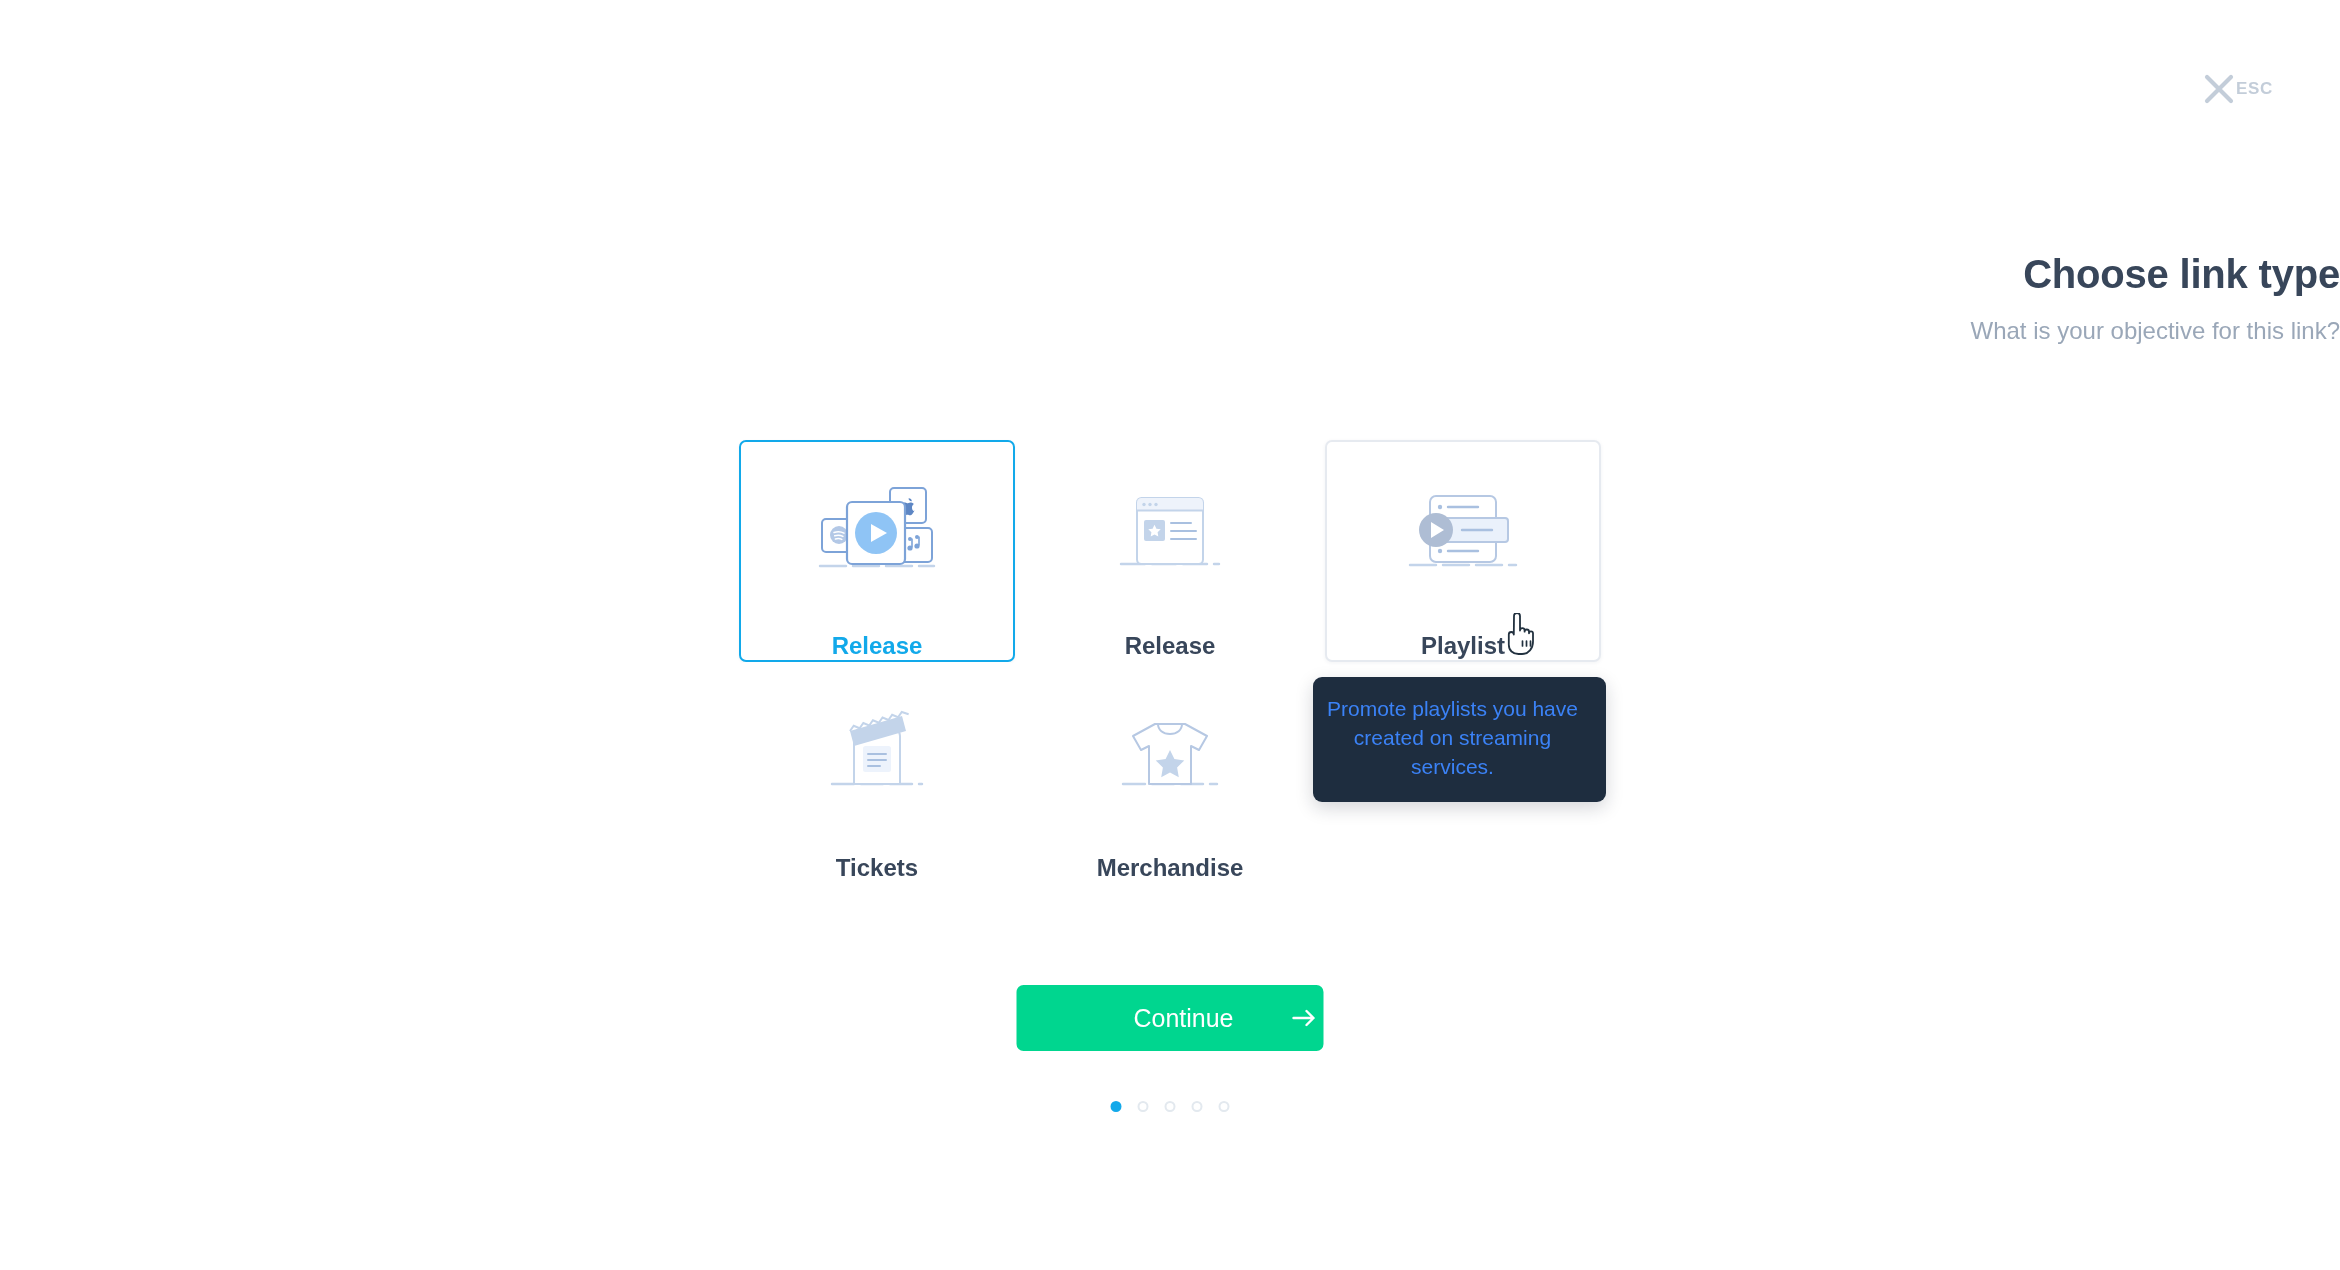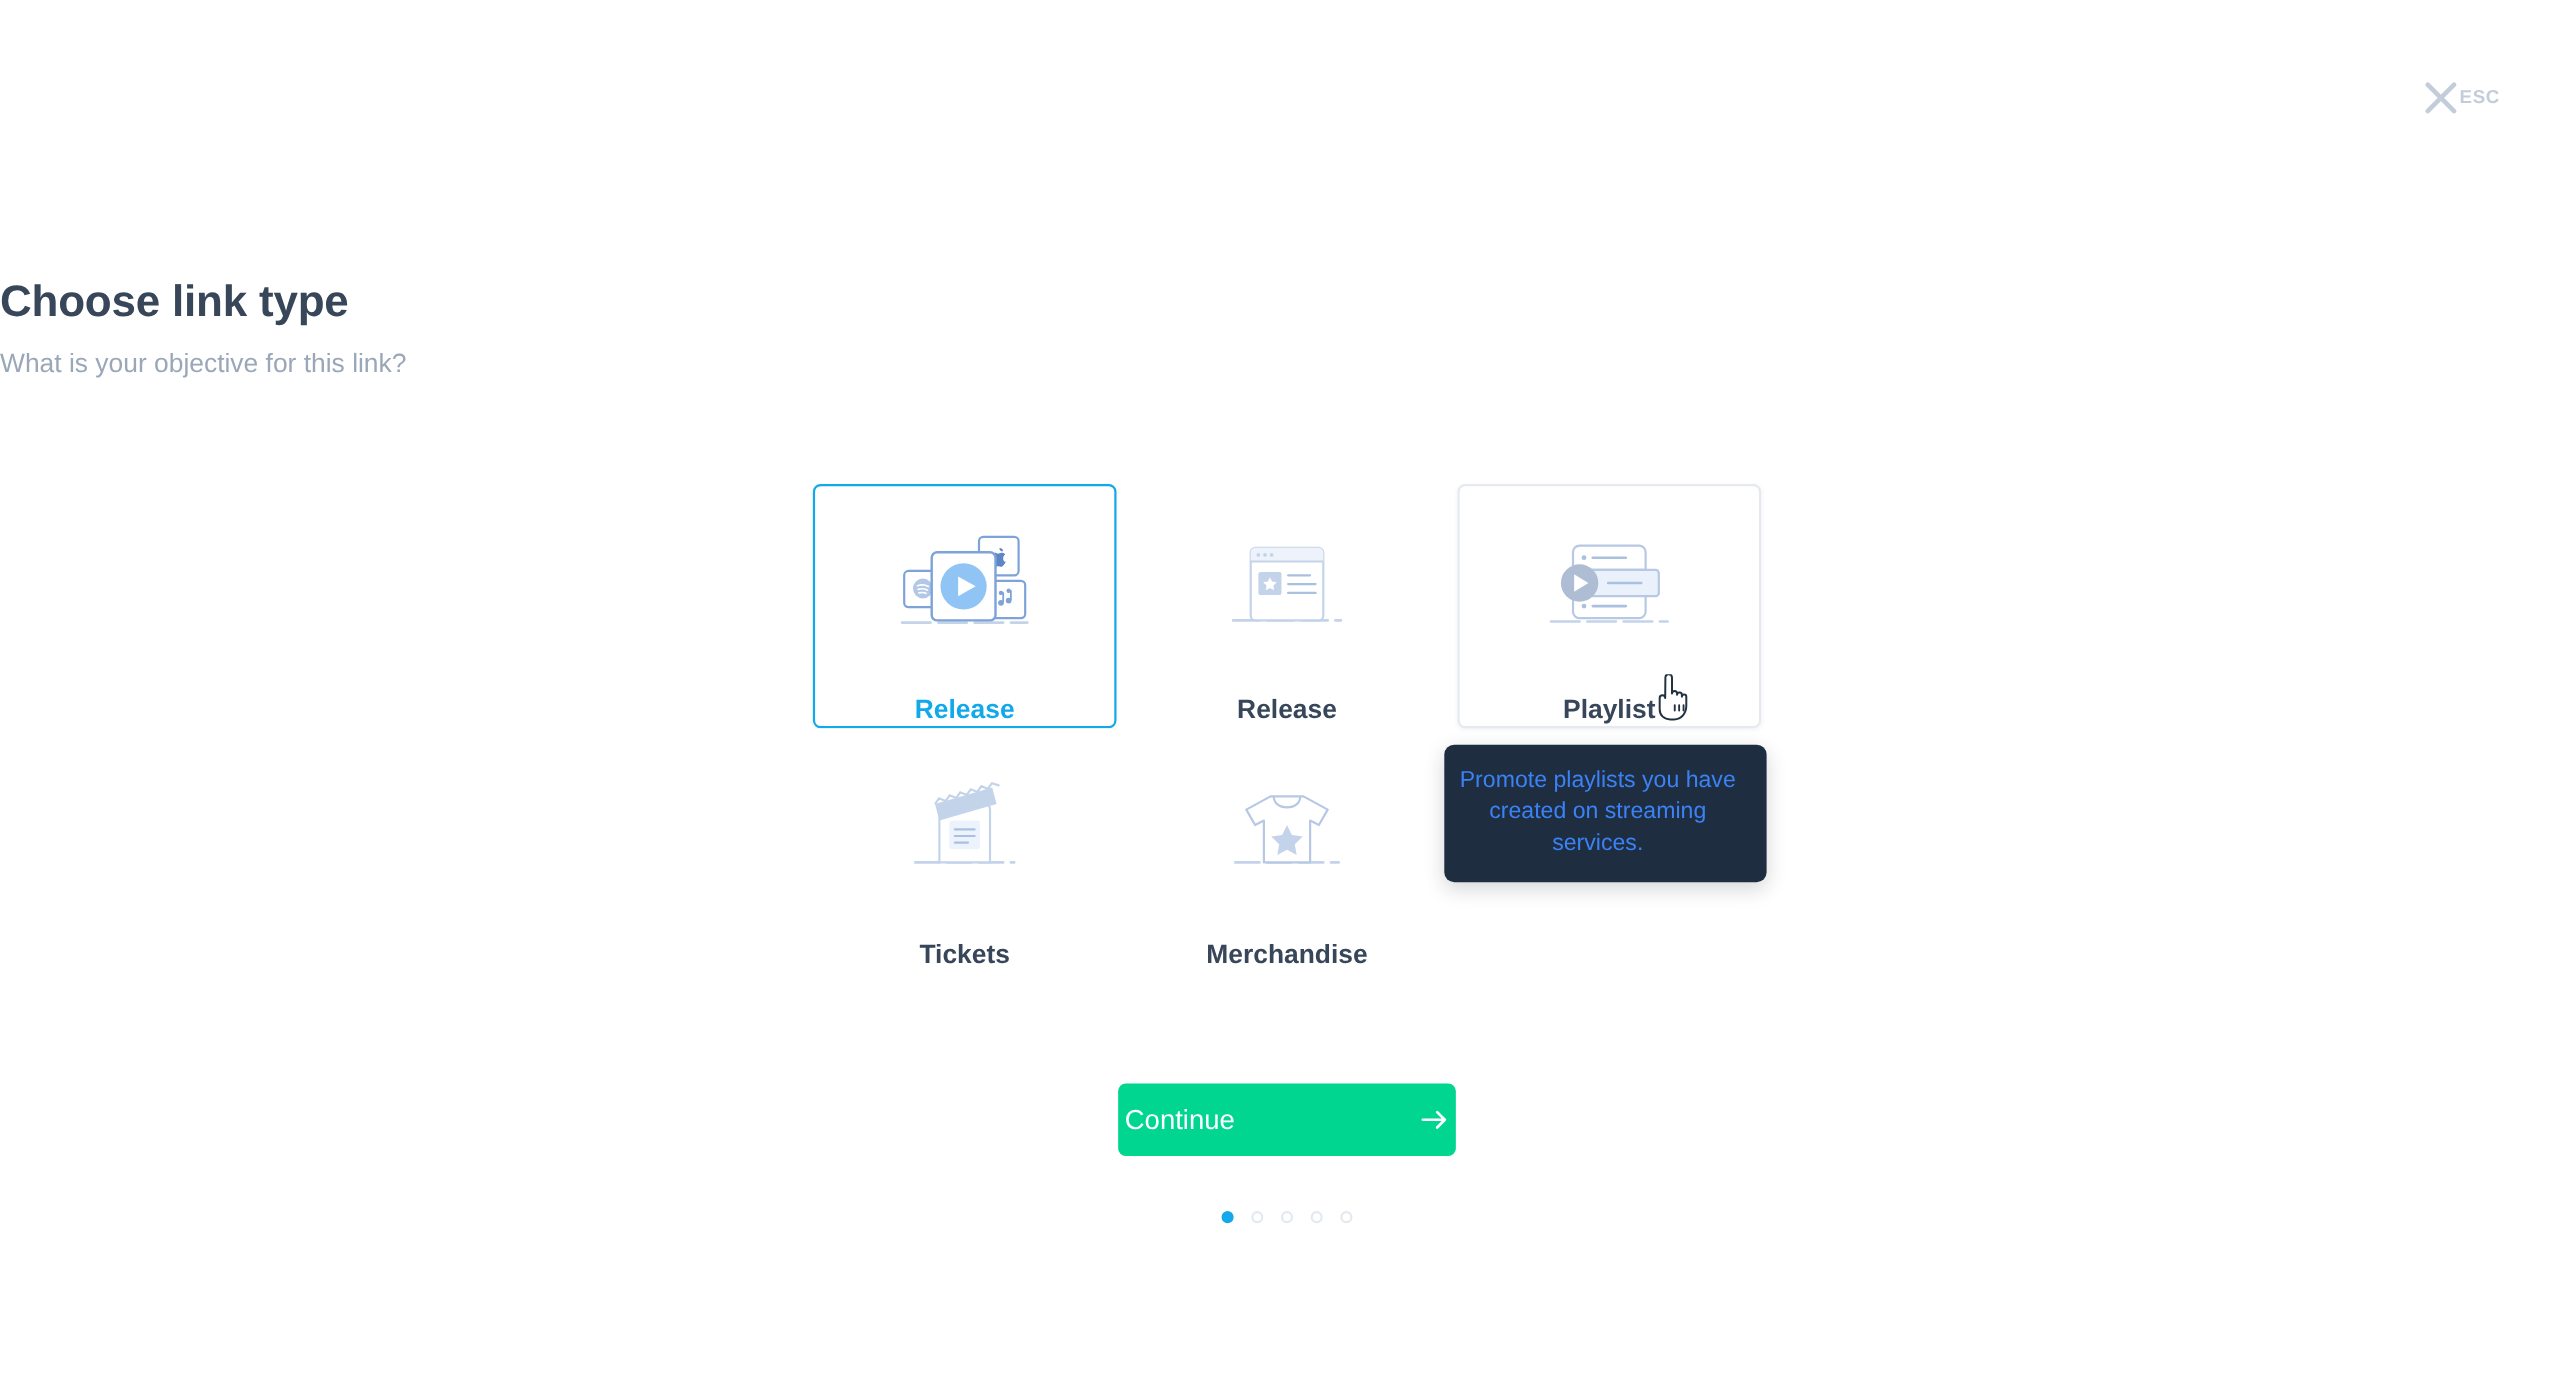--- a/index.html
+++ b/index.html
@@ -42,21 +42,21 @@
     color: #c3cdd9;
     line-height: 1;
   }
 
   
   .headings {
     position: absolute;
     top: 252px;
     left: 0;
     width: 2340px;
-    text-align: left;
+    text-align: right;
   }
   .page-title {
     margin: 0;
     font-size: 40px;
     font-weight: 700;
     color: #38465a;
     letter-spacing: -0.2px;
     line-height: 1.1;
   }
   .page-subtitle {
@@ -150,21 +150,21 @@
     height: 66px;
     background: #00d68f;
     border: none;
     border-radius: 7px;
     color: #ffffff;
     font-family: "Liberation Sans", sans-serif;
     font-size: 25px;
     font-weight: 400;
     display: flex;
     align-items: center;
-    justify-content: space-between;
+    justify-content: flex-end;
     cursor: pointer;
     position: absolute;
   }
   .continue-label { margin-right: 58px; }
   .arrow-ico { width: 26px; height: 20px; }
 
   
   .dots {
     position: absolute;
     left: 50%;

